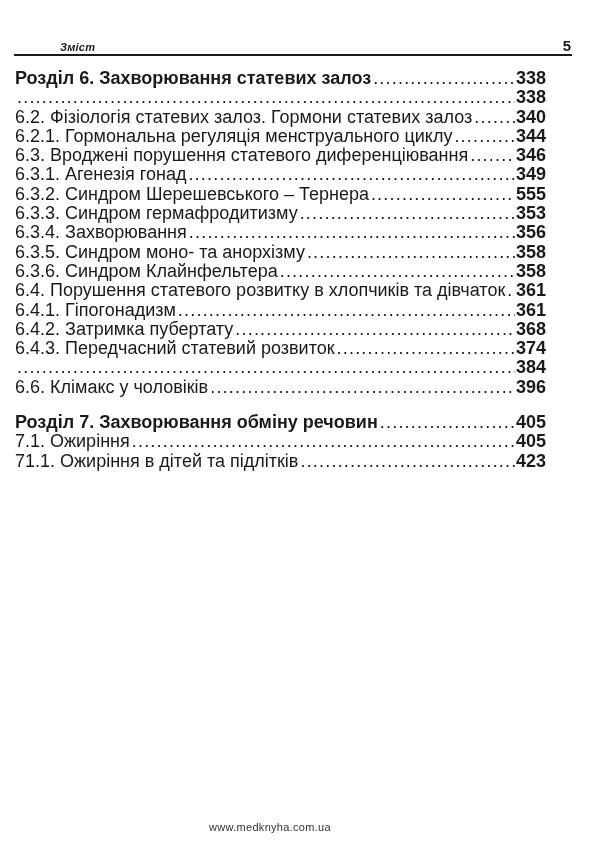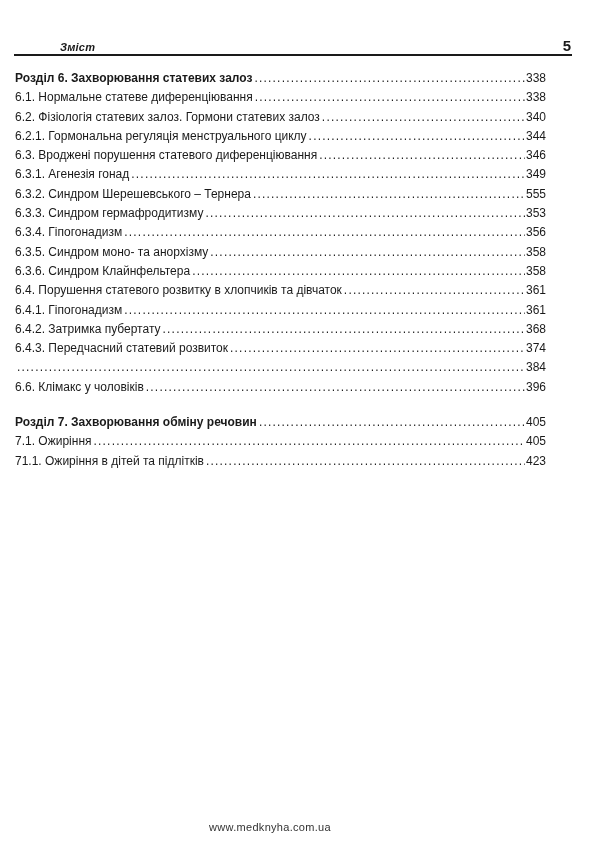--- a/index.html
+++ b/index.html
@@ -51,21 +51,21 @@
       padding: 0;
     }
     .toc-group + .toc-group {
       margin-top: 16px;
     }
     .toc-row {
       display: flex;
       align-items: flex-start;
       height: 19.3px;
       line-height: 19.3px;
-      font-size: 12px;
+      font-size: 18px;
       white-space: nowrap;
       overflow: hidden;
     }
     .toc-row.bold {
       font-weight: bold;
     }
     .toc-label {
       flex: 0 0 auto;
     }
     .toc-dots {
@@ -74,21 +74,21 @@
       white-space: nowrap;
       margin: 0 1px 0 2px;
       letter-spacing: 1.2px;
       font-weight: normal;
     }
     .toc-dots::after {
       content: "................................................................................................................................................................................................................";
     }
     .toc-page {
       flex: 0 0 auto;
-      font-weight: normal;
+      font-weight: bold;
     }
     .footer {
       position: absolute;
       left: 0;
       width: 540px;
       top: 821px;
       text-align: center;
       font-size: 11px;
       color: #333333;
       letter-spacing: 0.3px;
@@ -103,21 +103,20 @@
 </div>
 
 <div class="toc" id="toc">
     <div class="toc-group">
       <div class="toc-row bold">
         <span class="toc-label">Розділ 6. Захворювання статевих залоз</span>
         <span class="toc-dots"></span>
         <span class="toc-page">338</span>
       </div>
       <div class="toc-row">
-        <span class="toc-label">6.1. Нормальне статеве диференціювання</span>
         <span class="toc-dots"></span>
         <span class="toc-page">338</span>
       </div>
       <div class="toc-row">
         <span class="toc-label">6.2. Фізіологія статевих залоз. Гормони статевих залоз</span>
         <span class="toc-dots"></span>
         <span class="toc-page">340</span>
       </div>
       <div class="toc-row">
         <span class="toc-label">6.2.1. Гормональна регуляція менструального циклу</span>
@@ -138,21 +137,21 @@
         <span class="toc-label">6.3.2. Синдром Шерешевського – Тернера</span>
         <span class="toc-dots"></span>
         <span class="toc-page">555</span>
       </div>
       <div class="toc-row">
         <span class="toc-label">6.3.3. Синдром гермафродитизму</span>
         <span class="toc-dots"></span>
         <span class="toc-page">353</span>
       </div>
       <div class="toc-row">
-        <span class="toc-label">6.3.4. Гіпогонадизм</span>
+        <span class="toc-label">6.3.4. Захворювання</span>
         <span class="toc-dots"></span>
         <span class="toc-page">356</span>
       </div>
       <div class="toc-row">
         <span class="toc-label">6.3.5. Синдром моно- та анорхізму</span>
         <span class="toc-dots"></span>
         <span class="toc-page">358</span>
       </div>
       <div class="toc-row">
         <span class="toc-label">6.3.6. Синдром Клайнфельтера</span>

